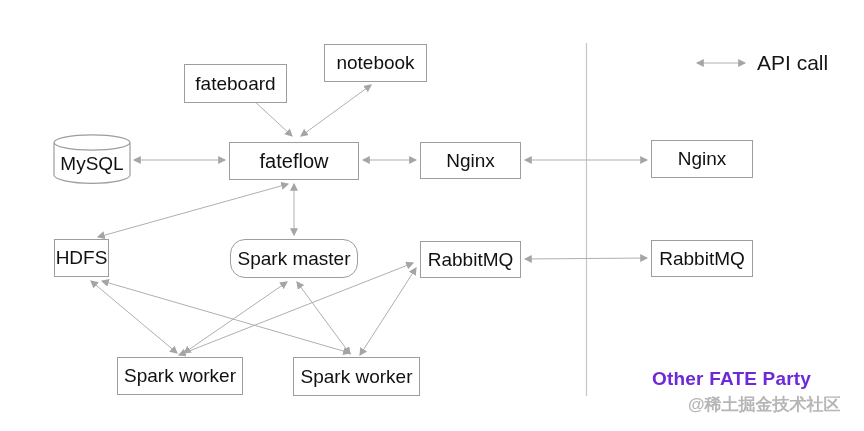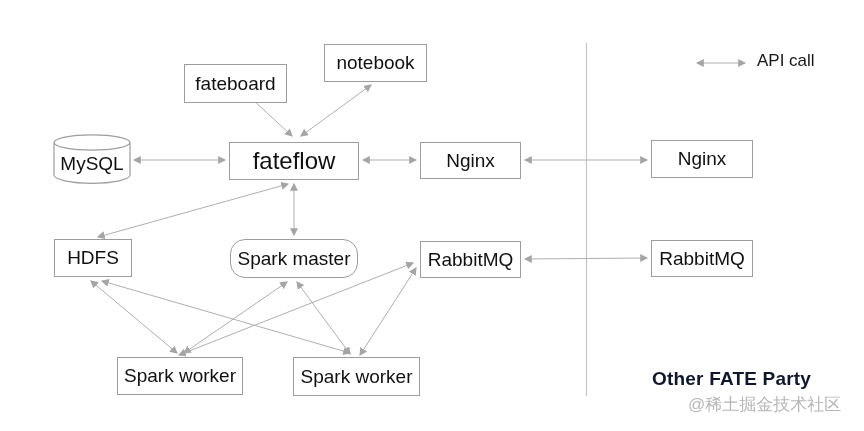--- a/index.html
+++ b/index.html
@@ -10,36 +10,36 @@
   #edge-layer{position:absolute;left:0;top:0;width:864px;height:431px;}
   .edge{stroke:#afafaf;stroke-width:1;}
   .divider{stroke:#c6c6c6;stroke-width:1.2;}
   .node{
     position:absolute;display:flex;align-items:center;justify-content:center;
     border:1px solid #9d9d9d;background:#ffffff;color:#111111;
     font-size:19px;box-sizing:border-box;white-space:nowrap;
   }
   #node-fateboard{left:184px;top:44px;width:103px;height:39px;margin-top:20px;}
   #node-notebook{left:324px;top:44px;width:103px;height:38px;}
-  #node-fateflow{left:229px;top:142px;width:130px;height:38px;font-size:24px;}
+  #node-fateflow{left:229px;top:142px;width:130px;height:38px;font-size:20px;}
   #node-nginx-local{left:420px;top:142px;width:101px;height:37px;}
   #node-nginx-remote{left:651px;top:140px;width:102px;height:38px;}
-  #node-hdfs{left:54px;top:239px;width:78px;height:38px;}
+  #node-hdfs{left:54px;top:239px;width:55px;height:38px;}
   #node-spark-master{left:230px;top:239px;width:128px;height:39px;border-radius:15px;}
   #node-rabbitmq-local{left:420px;top:241px;width:101px;height:37px;}
   #node-rabbitmq-remote{left:651px;top:240px;width:102px;height:37px;}
   #node-spark-worker-1{left:117px;top:357px;width:126px;height:38px;}
   #node-spark-worker-2{left:293px;top:357px;width:127px;height:39px;}
   
   #node-mysql{left:53px;top:134px;width:78px;height:50px;border:none;background:transparent;}
   #node-mysql .cyl-svg{position:absolute;left:0;top:0;}
   #node-mysql .node-label{position:relative;padding-top:9px;font-size:19px;}
-  .legend-label{position:absolute;left:757px;top:51px;font-size:17px;color:#161616;}
-  .other-party{position:absolute;left:652px;top:368px;font-size:19px;font-weight:bold;color:#0f172a;letter-spacing:.2px;}
-  .watermark{position:absolute;left:688px;top:393px;font-size:17px;color:#b6b6b6;}
+  .legend-label{position:absolute;left:757px;top:51px;font-size:21px;color:#161616;}
+  .other-party{position:absolute;left:652px;top:368px;font-size:19px;font-weight:bold;color:#6d28d9;letter-spacing:.2px;}
+  .watermark{position:absolute;left:688px;top:393px;font-size:17px;color:#b6b6b6;font-weight:bold;}
 </style>
 </head>
 <body>
 
 <div id="stage">
 
   <svg id="edge-layer" width="864" height="431" viewBox="0 0 864 431">
     <defs>
       <marker id="arrowhead" viewBox="0 0 10 10" refX="8.5" refY="5" markerWidth="8" markerHeight="8" orient="auto-start-reverse">
         <path d="M0 0 L10 5 L0 10 Z" fill="#a5a5a5"></path>

